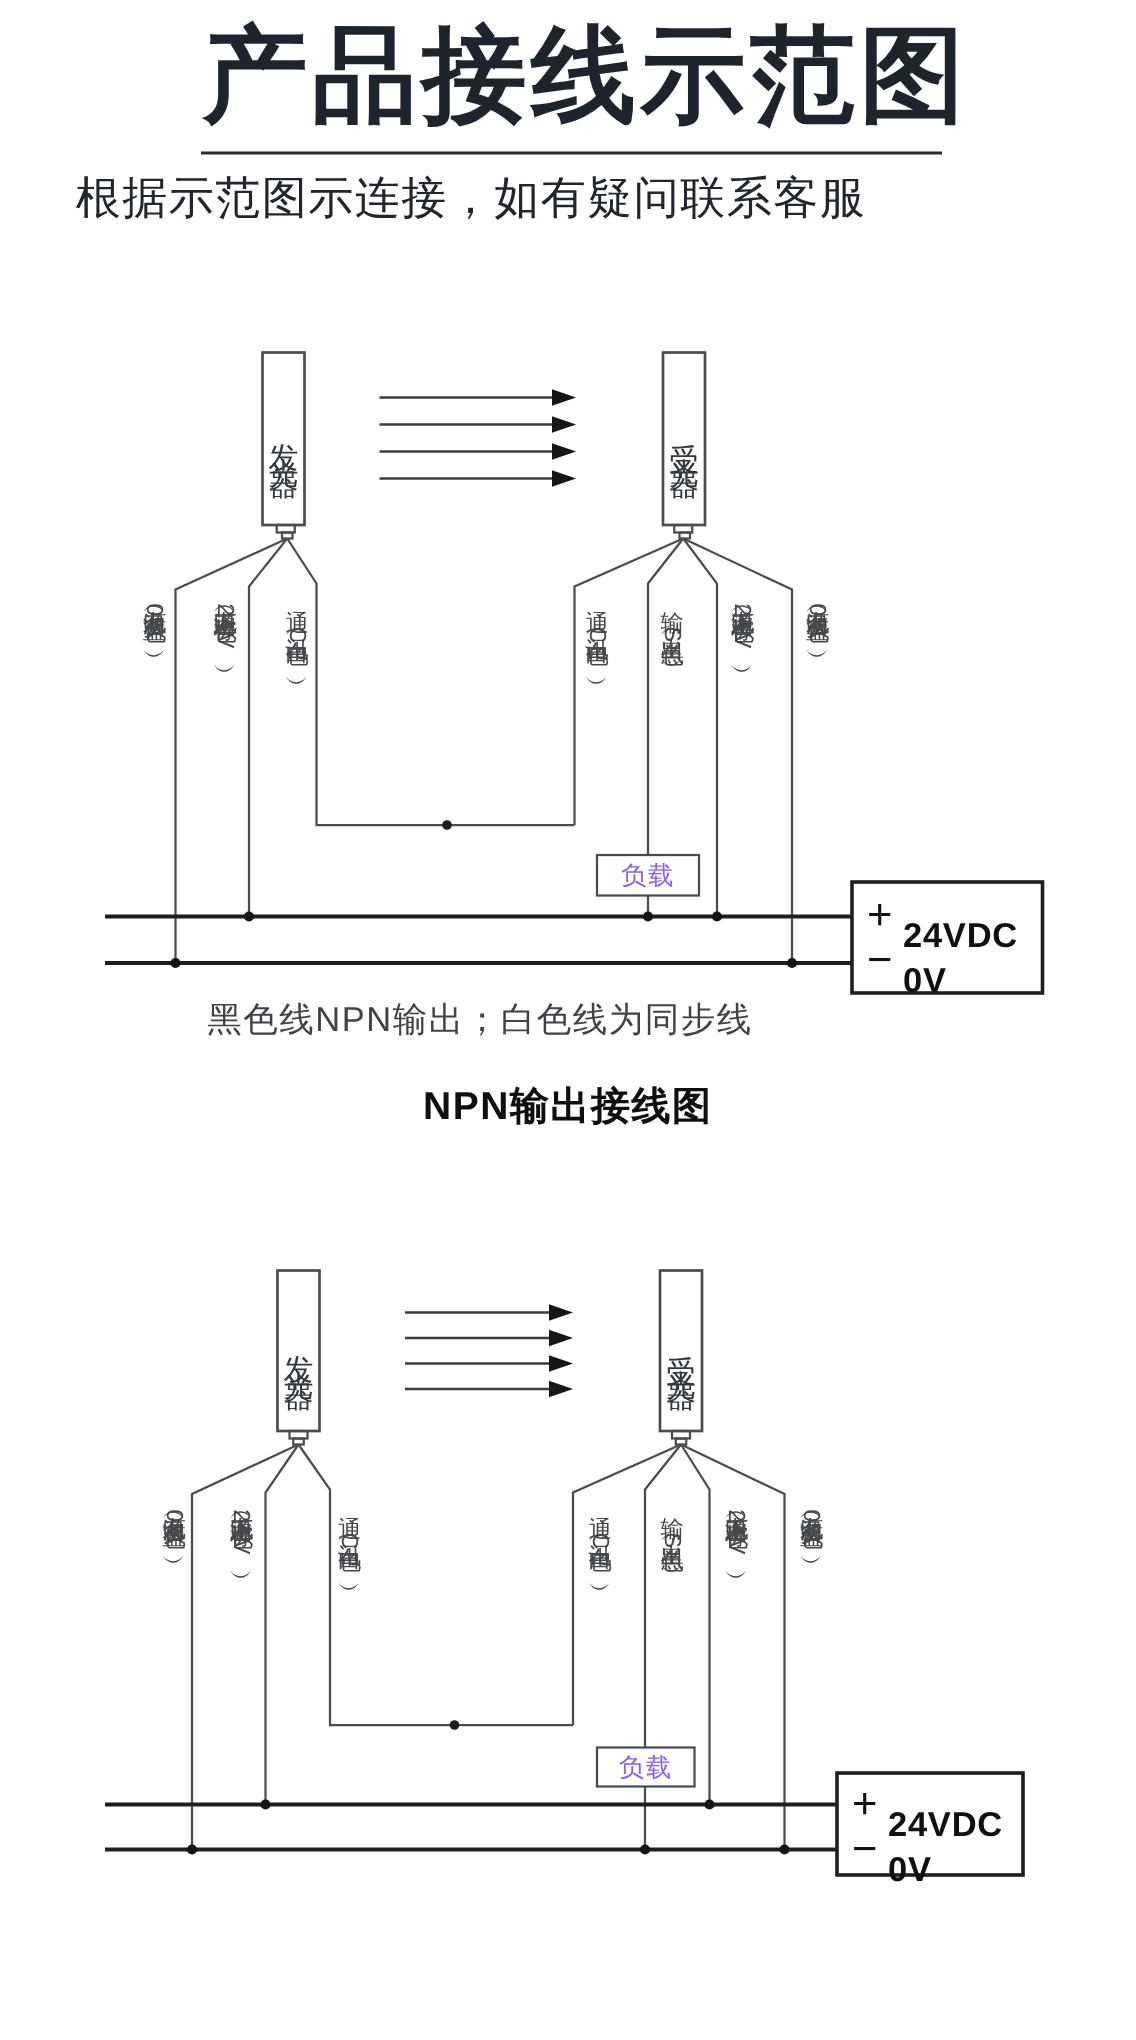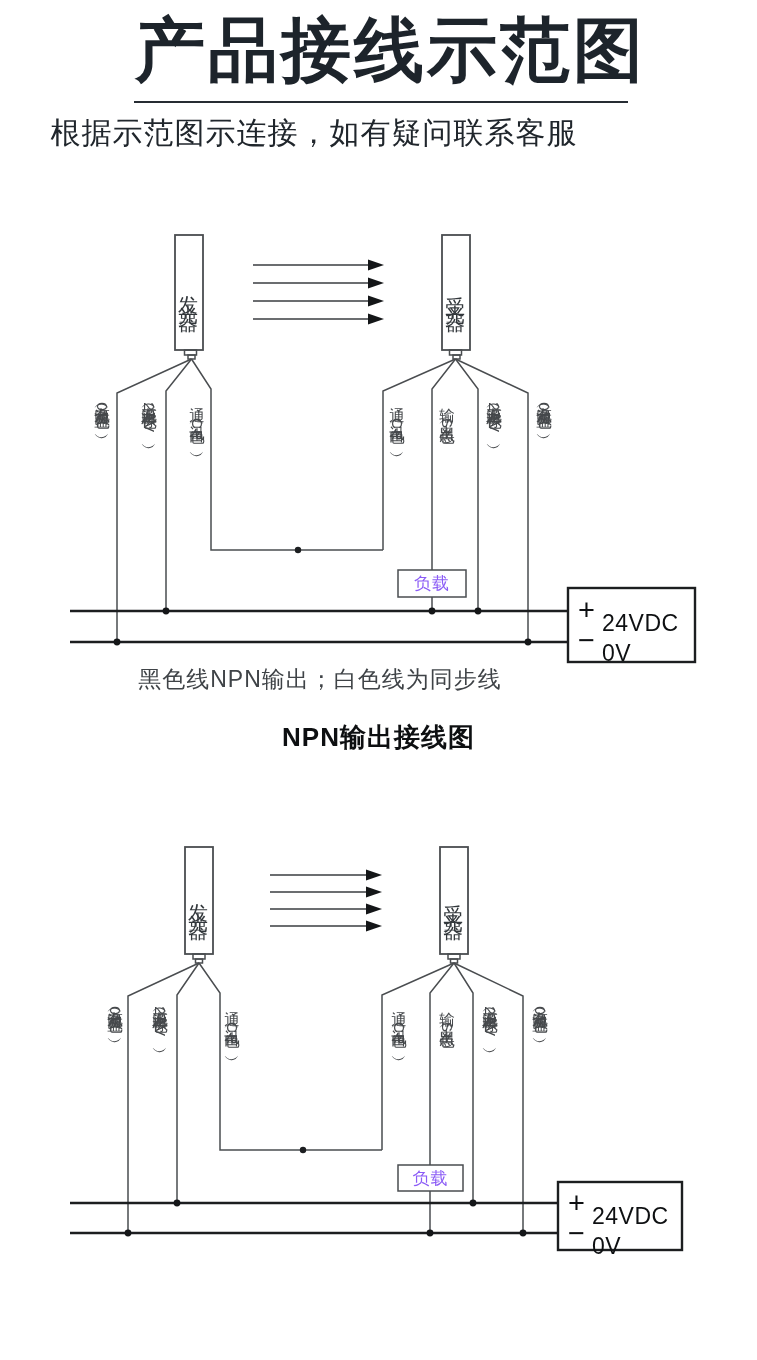--- a/index.html
+++ b/index.html
@@ -35,21 +35,21 @@
   .load-label{
     display:flex;align-items:center;justify-content:center;
     font-size:17px;color:#8b5cf6;letter-spacing:1px;
   }
   .psu{
     display:flex;flex-direction:column;box-sizing:border-box;padding-left:10px;
     color:#0e1012;
   }
   .psu-row{display:flex;align-items:center;height:30px;}
   .psu-sign{width:24px;font-size:29px;font-weight:500;line-height:30px;}
-  .psu-val{font-size:23px;font-weight:400;letter-spacing:.5px;margin-top:26px;}
+  .psu-val{font-size:23px;font-weight:700;letter-spacing:.5px;margin-top:26px;}
   
   .caption{
     text-align:center;font-size:23px;letter-spacing:1px;color:#3f4347;
   }
   .diagram-title{
     left:0;width:757px;text-align:center;
     font-size:26px;font-weight:700;letter-spacing:1px;color:#0d0f11;
   }
   svg{display:block;}
 </style>

